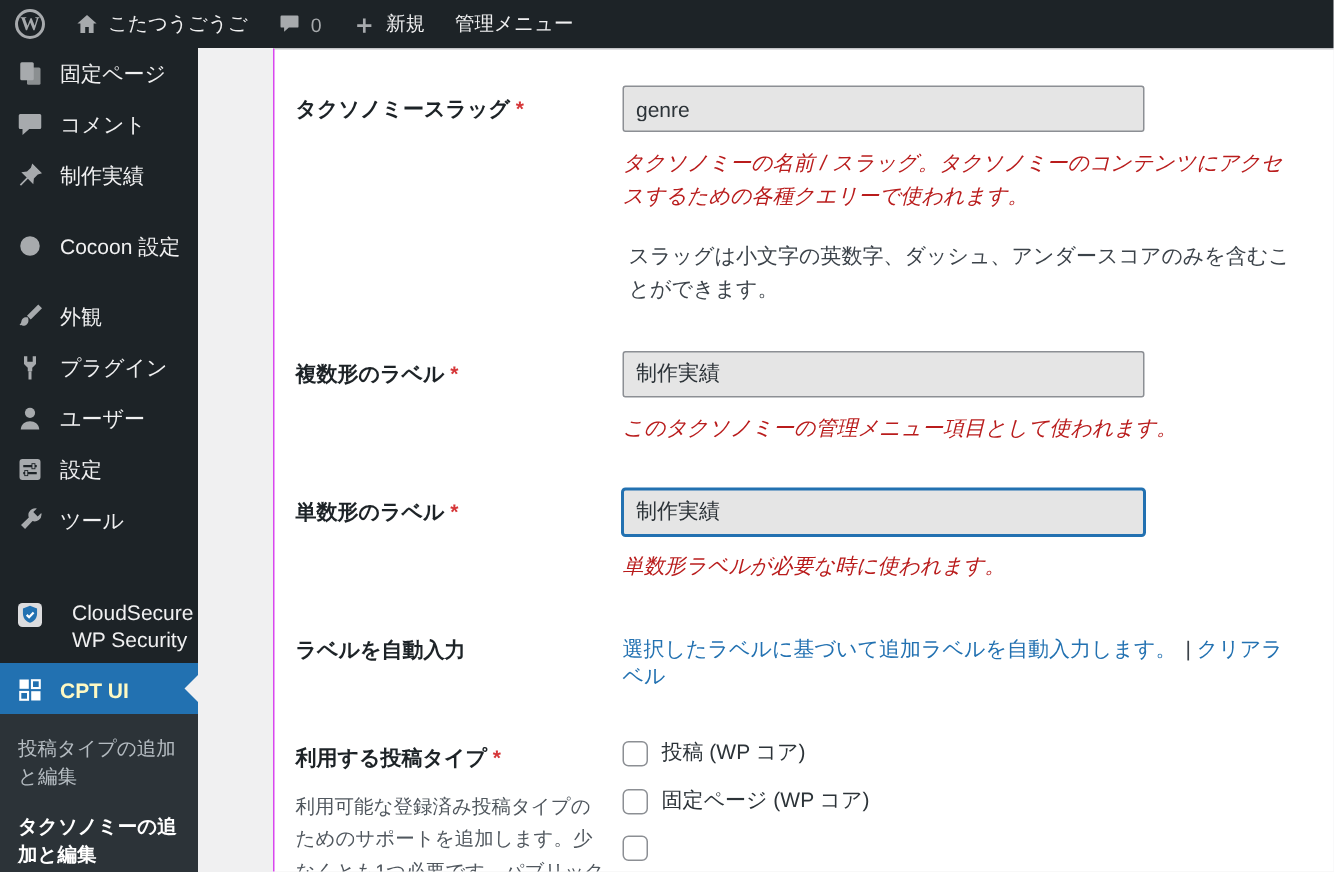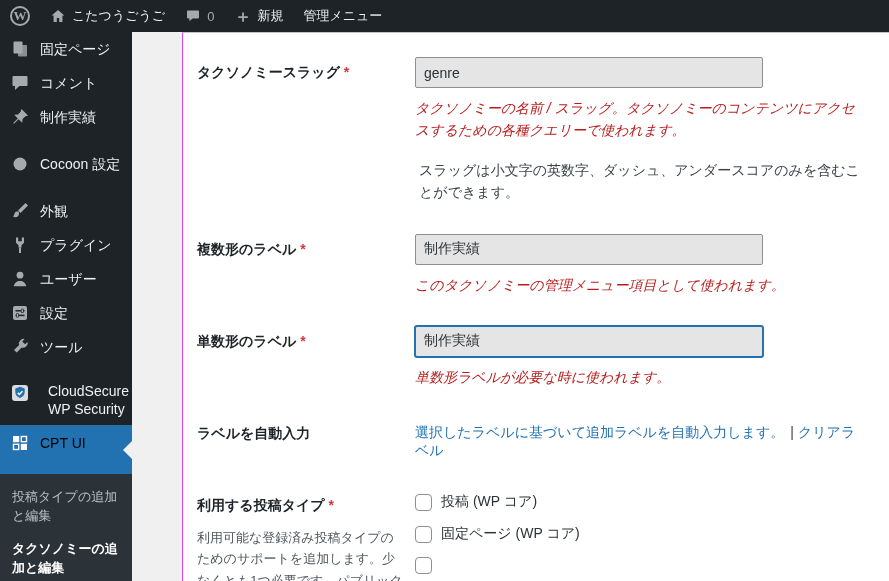--- a/index.html
+++ b/index.html
@@ -34,24 +34,24 @@
   .menu-item {
     display: flex; align-items: center; gap: 10px;
     padding: 7px 8px 7px 10px; font-size: 14px; line-height: 1.3;
     color: #f0f0f1; cursor: pointer;
   }
   .menu-item .mi-icon { width: 20px; height: 20px; flex: 0 0 20px; }
   .menu-item .mi-icon svg { width: 20px; height: 20px; fill: #a7aaad; }
   .menu-item.two-line { align-items: flex-start; }
   .menu-item.two-line .mi-icon { margin-top: 1px; }
   .sep-md { margin-top: 13px; }
-  .sep-sm { margin-top: 11px; gap: 18px; }
+  .sep-sm { margin-top: 28px; gap: 18px; }
   .menu-item.active {
-    background: #2271b1; color: #000000; font-weight: 400; position: relative;
-    padding-top: 8px; padding-bottom: 21px;
+    background: #2271b1; color: #fef9c3; font-weight: 700; position: relative;
+    padding-top: 8px; padding-bottom: 6px;
   }
   .menu-item.active svg { fill: #fff; }
   .menu-item.active .arrow-notch {
     position: absolute; right: 0; top: 50%; margin-top: -9px;
     width: 0; height: 0;
     border-top: 9px solid transparent; border-bottom: 9px solid transparent;
     border-right: 9px solid #f0f0f1;
   }
   .submenu { background: #2c3338; padding: 7px 0 9px; }
   .submenu-item {

